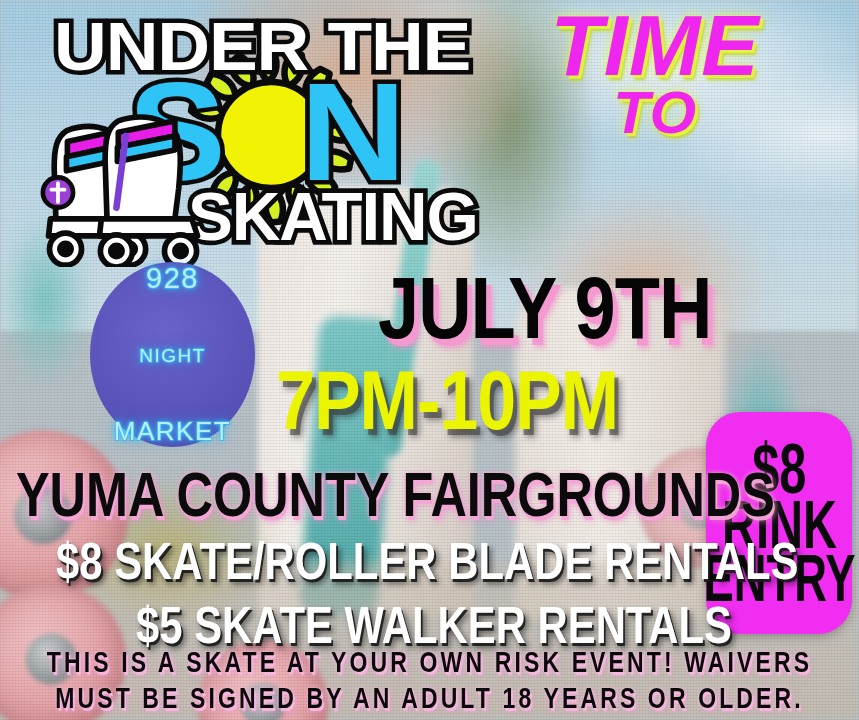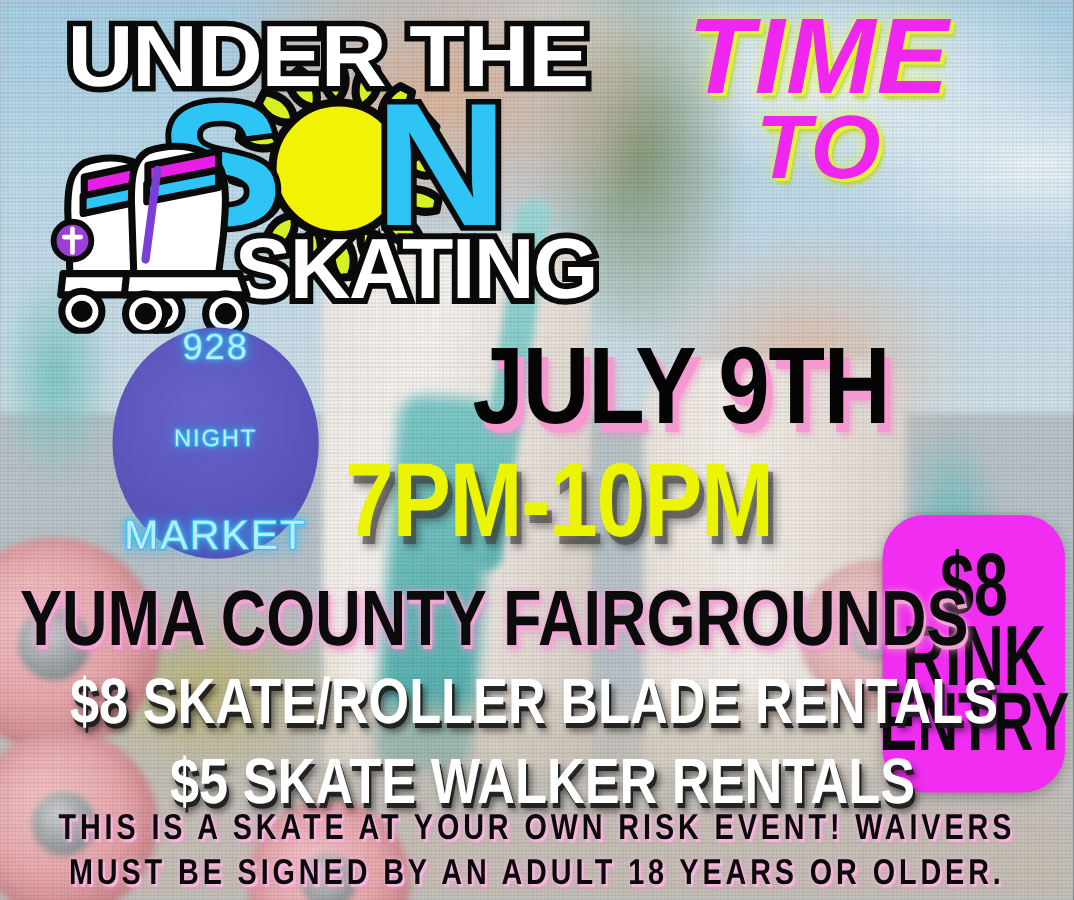--- a/index.html
+++ b/index.html
@@ -203,21 +203,21 @@
     letter-spacing: 1.5px;
     color: #b9ecff;
     -webkit-text-stroke: 1.5px #29b7f2;
     paint-order: stroke fill;
     text-shadow:
       0 0 4px #3fd0ff,
       0 0 9px #2aa8e8,
       0 0 16px rgba(60,180,255,.7);
   }
   #night-market .nm-928 { font-size: 29px; }
-  #night-market .nm-market { font-size: 33px; }
+  #night-market .nm-market { font-size: 26px; }
 
   
   #tts {
     position: absolute;
     left: 455px; top: 6px;
     width: 400px;
     text-align: center;
     line-height: .92;
   }
   #tts div {
@@ -226,21 +226,21 @@
     font-style: italic;
     color: #ef26ef;
     letter-spacing: 1px;
     text-shadow:
       0 0 2px #dff53a,
       3px 3px 0 #e2f23f,
       4px 5px 3px rgba(190,210,40,.85),
       0 0 12px rgba(220,245,70,.75);
   }
   .tts-time  { font-size: 86px; }
-  .tts-to    { font-size: 72px; }
+  .tts-to    { font-size: 60px; }
   .tts-skate { font-size: 92px; }
 
   
   #july {
     position: absolute;
     left: 378px; top: 258px;
     font-family: "Liberation Sans", sans-serif;
     font-weight: bold;
     font-size: 74px;
     color: #050505;

